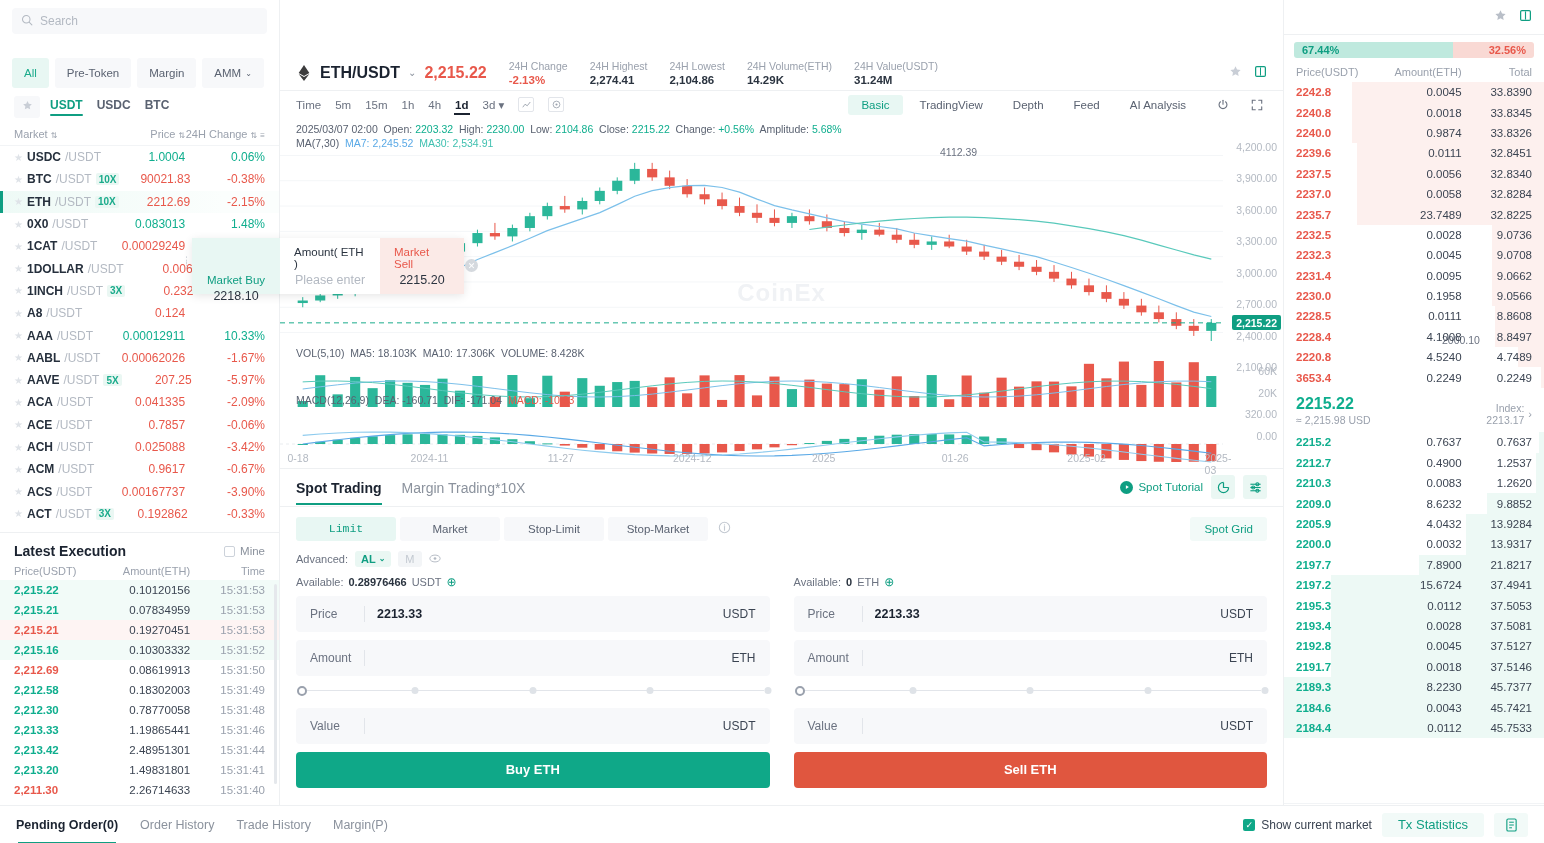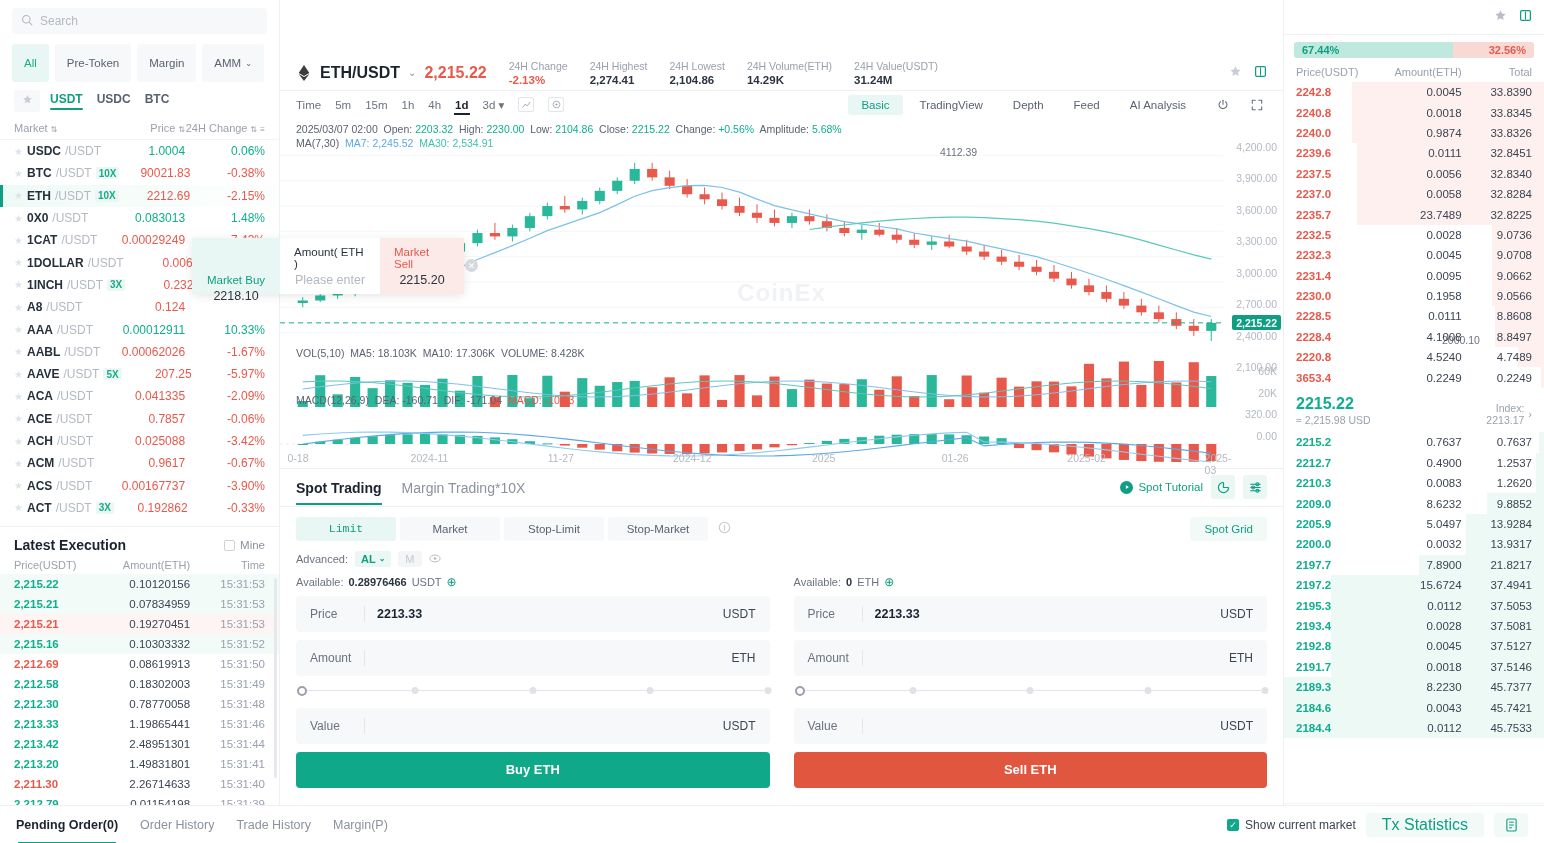--- a/index.html
+++ b/index.html
@@ -13,22 +13,22 @@
   }
   .app { position: relative; width: 1544px; height: 843px; display: flex; }
 
   
   .sidebar { width: 280px; height: 843px; border-right: 1px solid #eef0f2; display: flex; flex-direction: column; background:#fff; }
   .search-wrap { padding: 8px 12px 6px 12px; }
   .search-box { display:flex; align-items:center; gap:7px; background:#f7f8fa; border-radius:4px; height:26px; padding:0 9px; }
   .search-box input { border:none; outline:none; background:transparent; font-size:12px; color:#1f2937; width:100%; font-family:"Liberation Sans",sans-serif; }
   .search-box input::placeholder { color:#b3b9c2; }
   .filter-row { display:flex; align-items:center; gap:6px; padding: 4px 12px 6px 12px; }
-  .chip { height:38px; padding:0 12px; border-radius:3px; background:#f7f8fa; color:#5a6271; font-size:11.5px;
-          display:flex; align-items:center; justify-content:center; cursor:pointer; white-space:nowrap; }
+  .chip { height:30px; padding:0 12px; border-radius:3px; background:#f7f8fa; color:#5a6271; font-size:11.5px;
+          display:flex; align-items:center; justify-content:center; cursor:pointer; white-space:nowrap;margin-top:14px; }
   .chip.active { background:#e8f7f3; color:#1aab8b; }
   .chip .cv { margin-left:4px; font-size:8px; }
   .quote-row { display:flex; align-items:center; gap:10px; padding: 2px 12px 4px 14px; }
   .star-btn { width:26px; height:22px; border-radius:3px; background:#f7f8fa; display:flex; align-items:center; justify-content:center; cursor:pointer;}
   .quote-tab { font-size:12px; color:#5a6271; cursor:pointer; padding-bottom:4px; font-weight:600; position:relative; }
   .quote-tab.active { color:#0f9e82; }
   .quote-tab.active:after { content:""; position:absolute; left:0; right:0; bottom:0; height:2px; background:#0f9e82; border-radius:1px;}
   .mkt-head { display:flex; padding: 6px 14px 5px 14px; font-size:11px; color:#9aa1ad; border-bottom:1px solid #f2f4f6;}
   .mkt-head .c1 { flex:1.25; }
   .mkt-head .c2 { flex:1; text-align:right; }
@@ -165,21 +165,21 @@
 
   
   .bottom { position:absolute; left:0; bottom:0; width:1544px; height:38px; border-top:1px solid #eef0f2; background:#fff;
             display:flex; align-items:center; padding:0 16px; gap:22px;}
   .btab { font-size:12.5px; color:#8b929d; cursor:pointer; position:relative; height:38px; display:flex; align-items:center;}
   .btab.active { color:#1b2330; font-weight:700;}
   .btab.active:after { content:""; position:absolute; left:2px; right:2px; bottom:0; height:2px; background:#0f9e82;}
   .b-right { margin-left:auto; display:flex; align-items:center; gap:10px;}
   .scm { display:flex; align-items:center; gap:6px; font-size:12px; color:#3b4452; cursor:pointer;}
   .cbox2 { width:12px; height:12px; border-radius:2px; background:#0fa888; display:flex; align-items:center; justify-content:center; color:#fff; font-size:9px;}
-  .txbtn { height:24px; padding:0 16px; background:#f2faf8; color:#0f9e82; font-size:16px; border-radius:3px; display:flex; align-items:center; cursor:pointer;}
+  .txbtn { height:24px; padding:0 16px; background:#f2faf8; color:#0f9e82; font-size:13px; border-radius:3px; display:flex; align-items:center; cursor:pointer;}
   .noteb { width:34px; height:24px; background:#f2faf8; border-radius:3px; display:flex; align-items:center; justify-content:center; color:#0f9e82; cursor:pointer;}
 
   
   .popover { position:absolute; left:192px; top:238px; height:56px; display:flex; border-radius:3px;
              box-shadow:0 2px 10px rgba(0,0,0,0.10); background:#fff; z-index:50; overflow:visible;}
   .pop-cell { display:flex; flex-direction:column; align-items:center; justify-content:center; gap:3px; padding:0 14px;}
   .pop-cell .t { font-size:11.5px; }
   .pop-cell .v { font-size:12.5px; color:#2b3440; }
   .pop-buy { background:#e8f7f3; width:88px;} .pop-buy .t { color:#0f9e82;margin-top:44px; }
   .pop-amt { background:#fff; width:100px;} .pop-amt .t { color:#2b3440; } .pop-amt .v { color:#b3b9c2;}
@@ -1158,21 +1158,21 @@
         </div>
         <div class="brow bid">
           <div class="bfill" style="width:22%"></div>
           <div class="b1" style="color:#0fae8e">2209.0</div>
           <div class="b2">8.6232</div>
           <div class="b3">9.8852</div>
         </div>
         <div class="brow bid">
           <div class="bfill" style="width:30%"></div>
           <div class="b1" style="color:#0fae8e">2205.9</div>
-          <div class="b2">5.0497</div>
+          <div class="b2">4.0432</div>
           <div class="b3">13.9284</div>
         </div>
         <div class="brow bid">
           <div class="bfill" style="width:30%"></div>
           <div class="b1" style="color:#0fae8e">2200.0</div>
           <div class="b2">0.0032</div>
           <div class="b3">13.9317</div>
         </div>
         <div class="brow bid">
           <div class="bfill" style="width:48%"></div>

